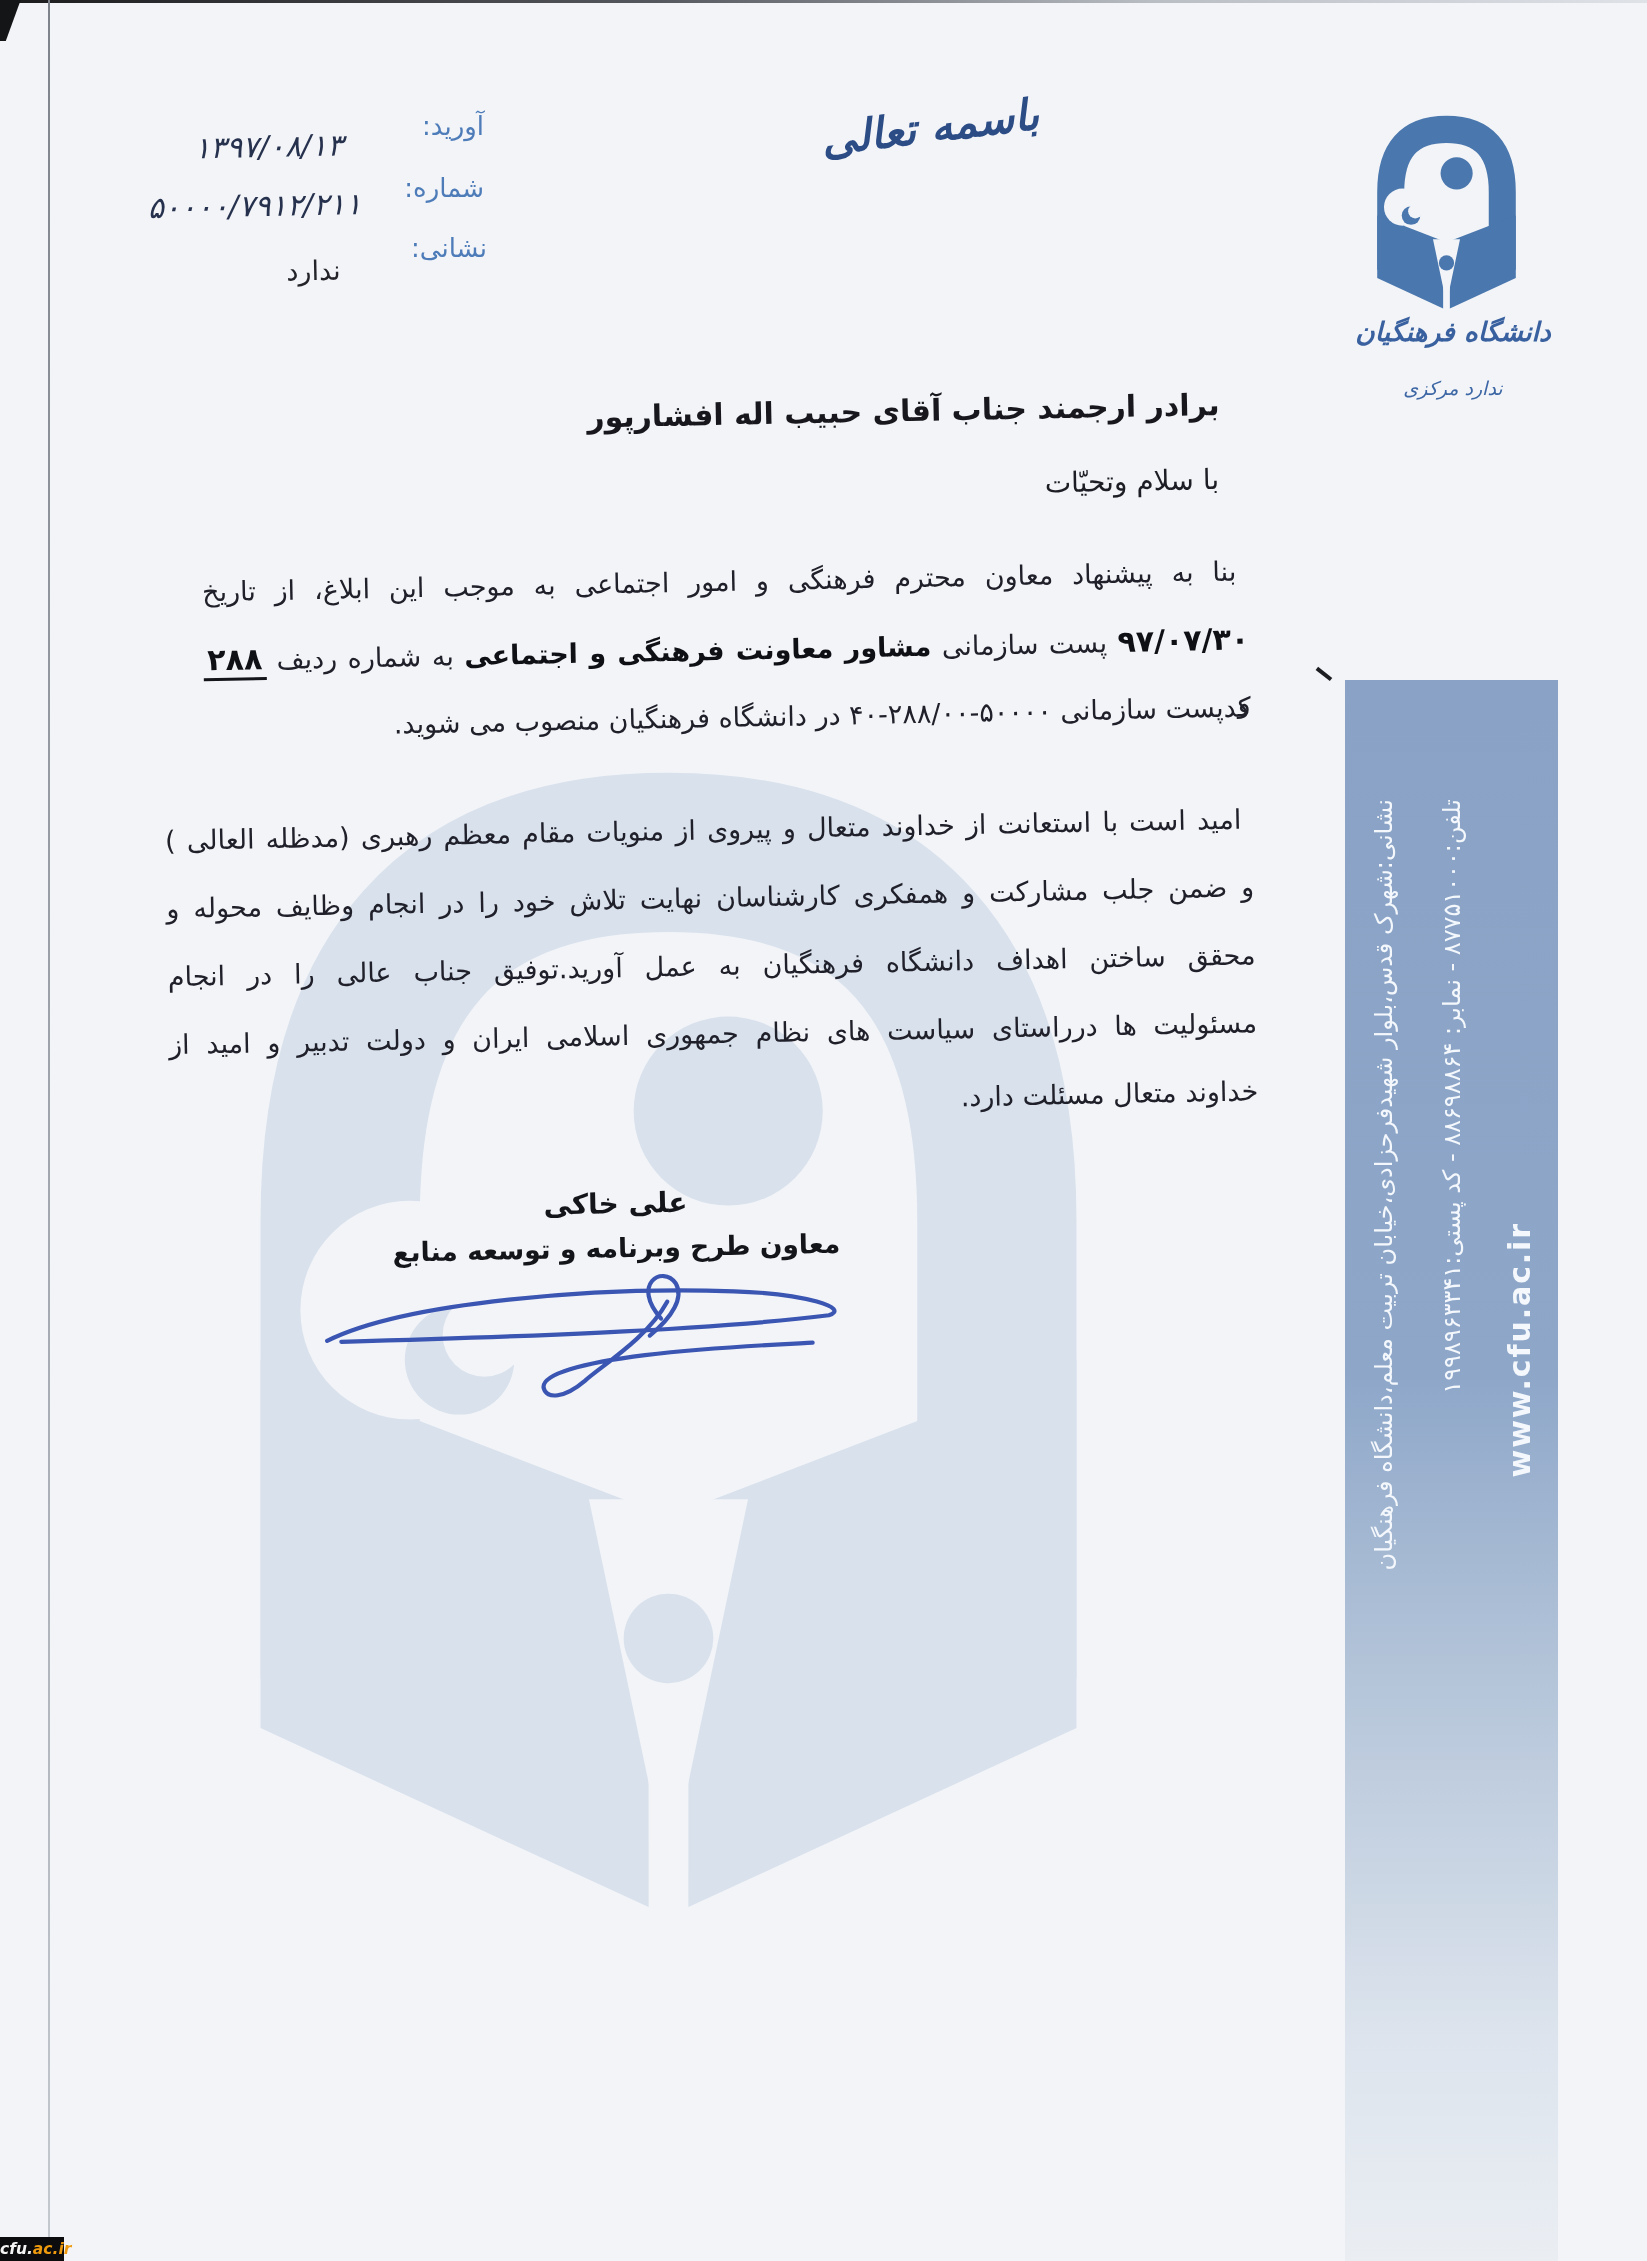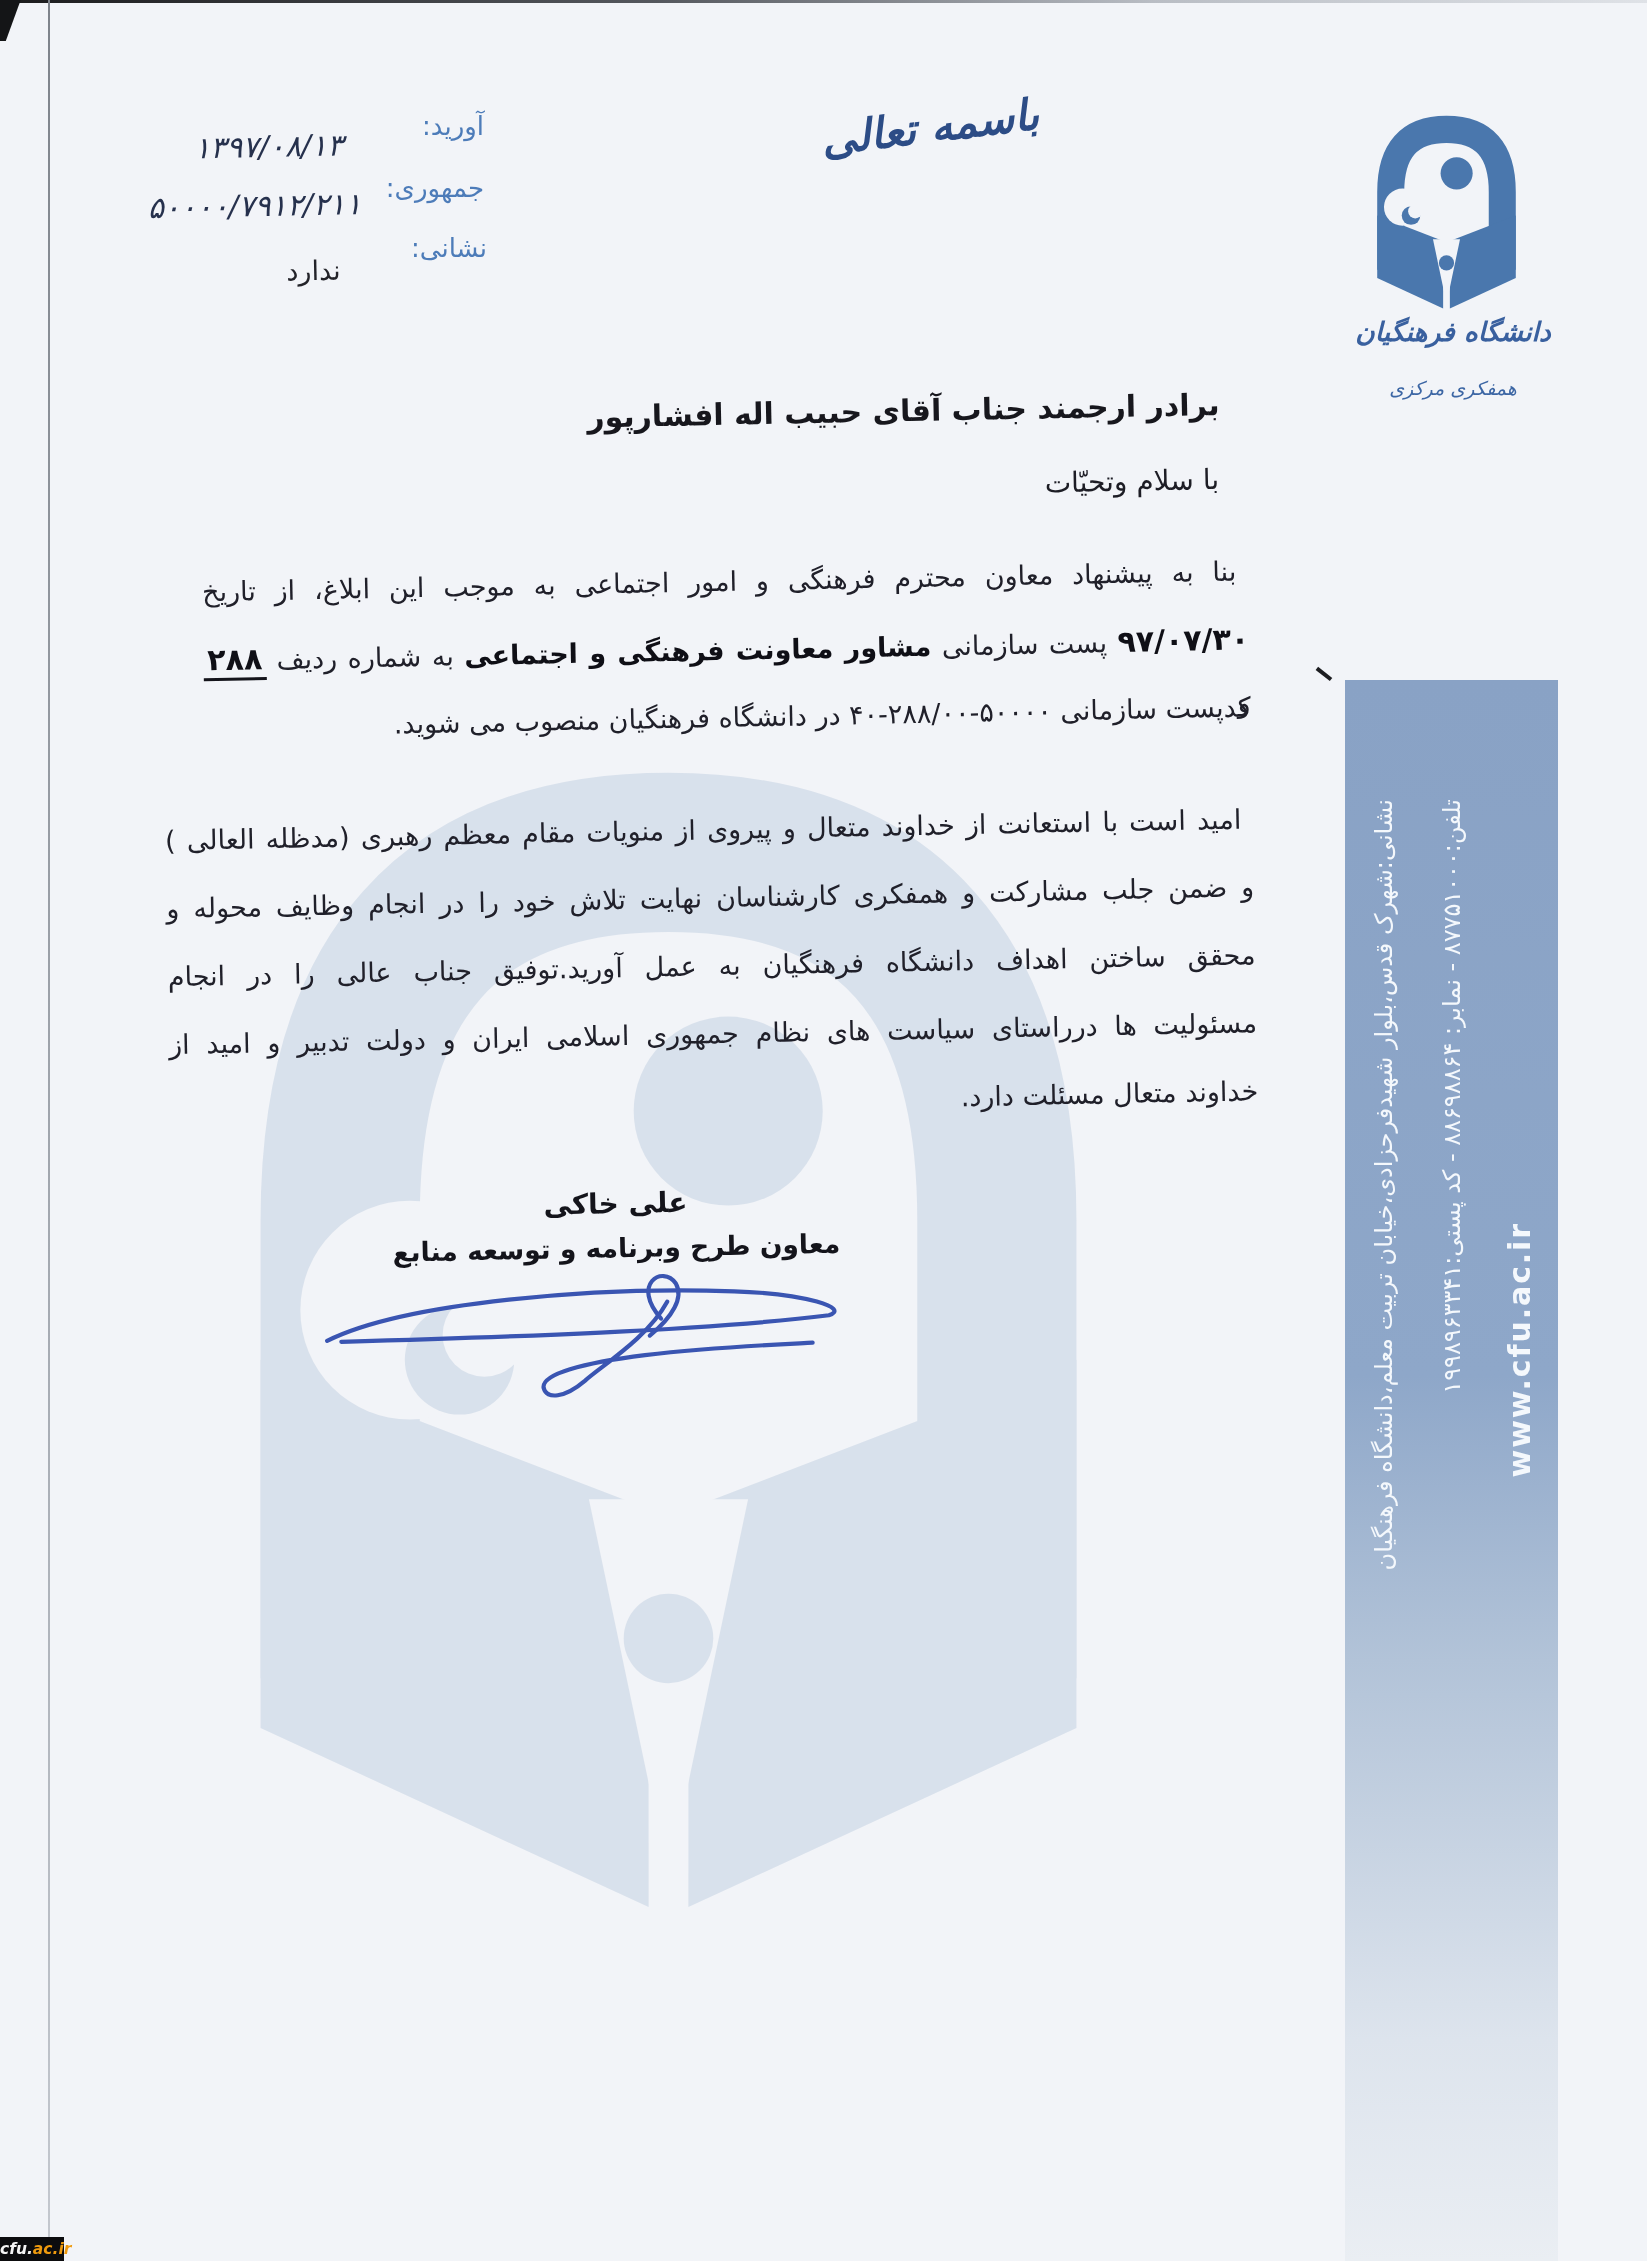--- a/index.html
+++ b/index.html
@@ -95,38 +95,38 @@
     <path d="M9 64 L48 79 L48 119 L9 101 Z" fill="#35679f"></path>
     <path d="M91 64 L52 79 L52 119 L91 101 Z" fill="#35679f"></path>
     <path d="M42 78 L58 78 L50 116 Z" fill="#f2f4f8"></path>
     <circle cx="50" cy="92" r="4.5" fill="#35679f"></circle>
     <circle cx="24" cy="59" r="11" fill="#f2f4f8"></circle>
     <circle cx="29" cy="64" r="5.5" fill="#35679f"></circle>
     <circle cx="31.5" cy="61.5" r="4.2" fill="#f2f4f8"></circle>
   </svg>
 
   <div class="hdr-label lbl-date">آورید:</div>
-  <div class="hdr-label lbl-num">جمهوری:</div>
+  <div class="hdr-label lbl-num">شماره:</div>
   <div class="hdr-label lbl-att">نشانی:</div>
 
   <div class="bismillah">باسمه تعالی</div>
 
   <svg class="logo-emblem" width="169" height="207" viewBox="0 0 100 122">
     <path d="M17 96 V50 Q17 13 50 13 Q83 13 83 50 V96" fill="none" stroke="#4a77ad" stroke-width="16"></path>
     <circle cx="56" cy="39" r="9.5" fill="#4a77ad"></circle>
     <path d="M9 64 L48 79 L48 119 L9 101 Z" fill="#4a77ad"></path>
     <path d="M91 64 L52 79 L52 119 L91 101 Z" fill="#4a77ad"></path>
     <path d="M42 78 L58 78 L50 116 Z" fill="#f2f4f8"></path>
     <circle cx="50" cy="92" r="4.5" fill="#4a77ad"></circle>
     <circle cx="24" cy="59" r="11" fill="#f2f4f8"></circle>
     <circle cx="29" cy="64" r="5.5" fill="#4a77ad"></circle>
     <circle cx="31.5" cy="61.5" r="4.2" fill="#f2f4f8"></circle>
   </svg>
   <div class="logo-uni">دانشگاه فرهنگیان</div>
-  <div class="logo-org">همفکری مرکزی</div>
+  <div class="logo-org">ندارد مرکزی</div>
 
   <div class="typed">
 
     <div class="hdr-value val-date">۱۳۹۷/۰۸/۱۳</div>
     <div class="hdr-value val-num">۵۰۰۰۰/۷۹۱۲/۲۱۱</div>
     <div class="hdr-value val-att">ندارد</div>
 
     <div class="recipient">برادر ارجمند جناب آقای حبیب اله افشارپور</div>
     <div class="greeting">با سلام وتحیّات</div>
 

